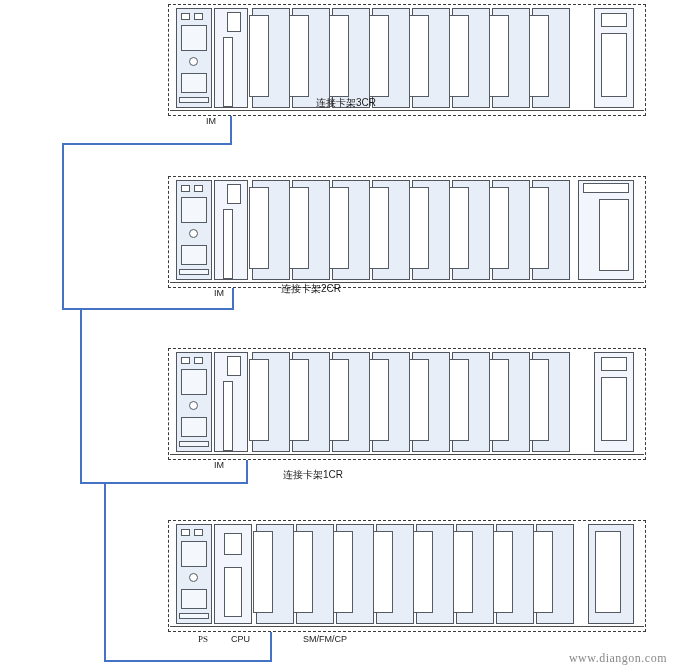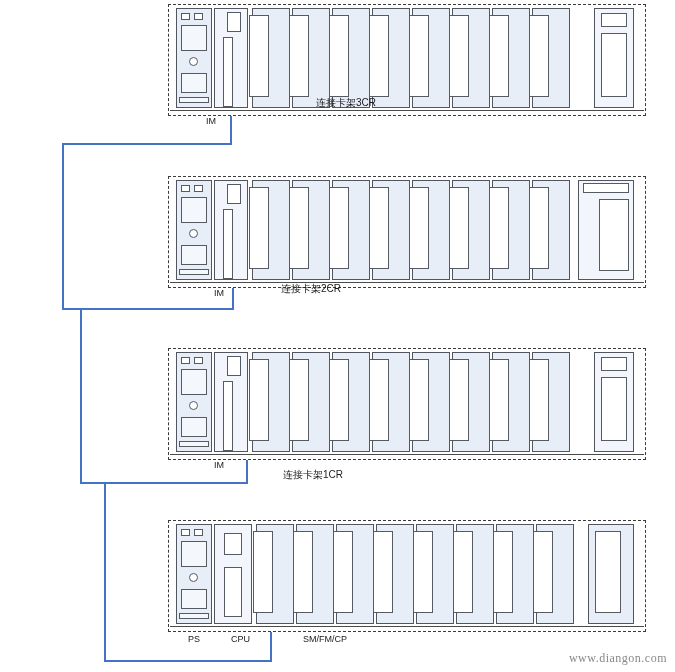--- a/index.html
+++ b/index.html
@@ -317,18 +317,18 @@
 
   <div class="label" style="left:206px; top:116px;">IM</div>
   <div class="label cn" style="left:272px; top:97px;margin-left:44px;">连接卡架3CR</div>
 
   <div class="label" style="left:214px; top:288px;">IM</div>
   <div class="label cn" style="left:281px; top:283px;">连接卡架2CR</div>
 
   <div class="label" style="left:214px; top:460px;">IM</div>
   <div class="label cn" style="left:283px; top:469px;">连接卡架1CR</div>
 
-  <div class="label" style="left:188px; top:634px;">PS</div>
+  <div class="label" style="left:198px; top:634px;font-family:Liberation Serif, serif;">PS</div>
   <div class="label" style="left:231px; top:634px;">CPU</div>
   <div class="label" style="left:303px; top:634px;">SM/FM/CP</div>
 
   <div class="watermark">www.diangon.com</div>
 </div>
 
 </body></html>

